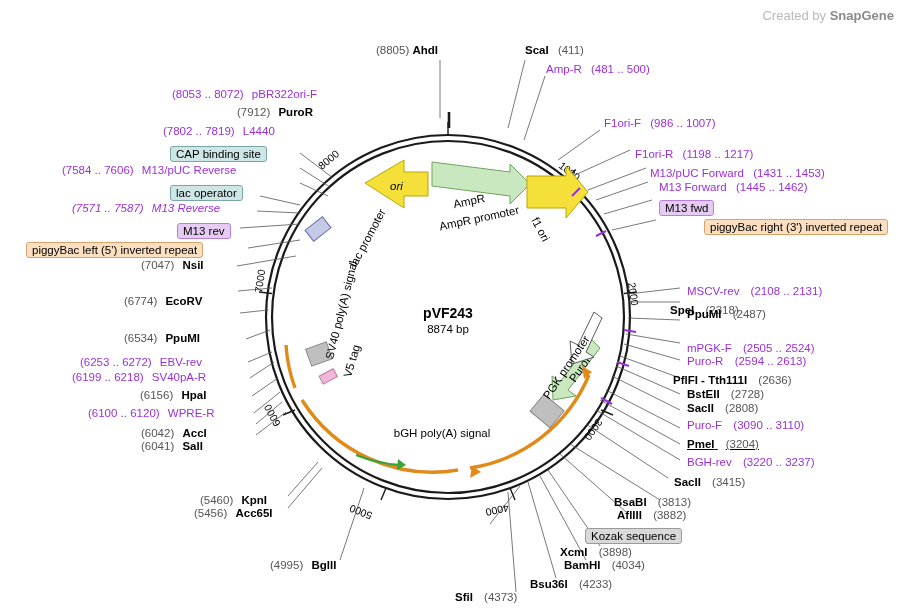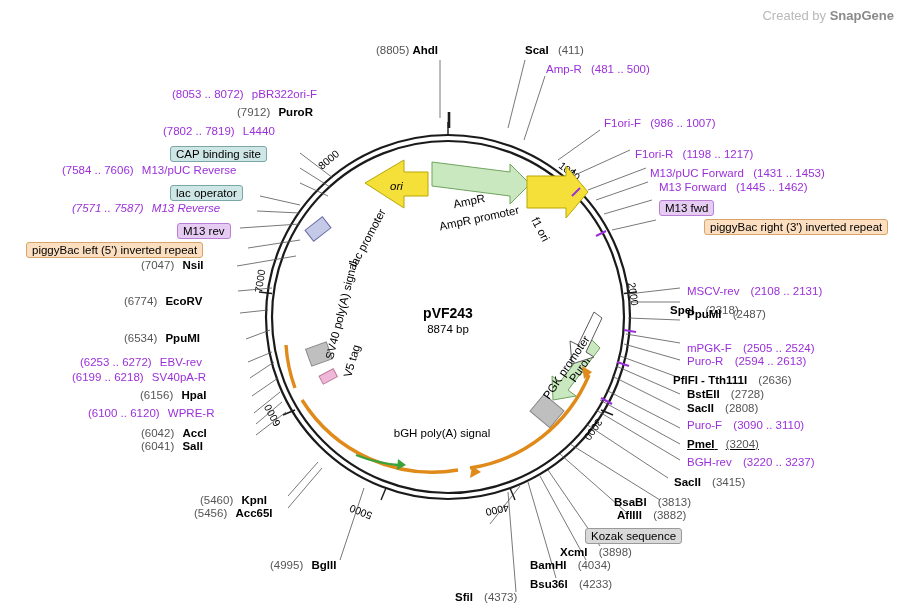--- a/index.html
+++ b/index.html
@@ -365,21 +365,21 @@
   <span class="bold">AflIII</span>
   <span class="grey" style="margin-left:8px">(3882)</span>
 </div>
 <div class="abs" style="left:585px;top:526px;">
   <span class="boxed box-grey">Kozak sequence</span>
 </div>
 <div class="abs lbl" style="left:560px;top:546px;">
   <span class="bold">XcmI</span>
   <span class="grey" style="margin-left:8px">(3898)</span>
 </div>
-<div class="abs lbl" style="left:514px;top:559px;padding-left:16px;">
+<div class="abs lbl" style="left:548px;top:559px;padding-left:16px;">
   <span class="bold">BamHI</span>
   <span class="grey" style="margin-left:8px">(4034)</span>
 </div>
 <div class="abs lbl" style="left:498px;top:578px;padding-left:32px;">
   <span class="bold">Bsu36I</span>
   <span class="grey" style="margin-left:8px">(4233)</span>
 </div>
 <div class="abs lbl" style="left:455px;top:591px;">
   <span class="bold">SfiI</span>
   <span class="grey" style="margin-left:8px">(4373)</span>

